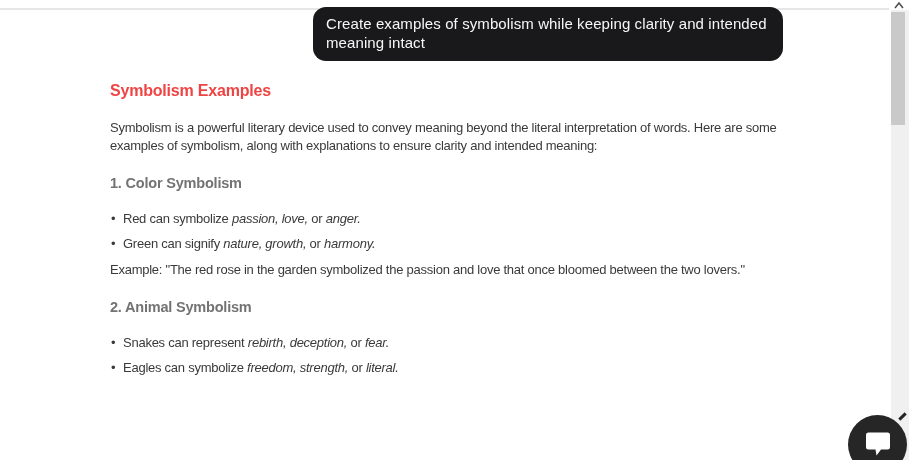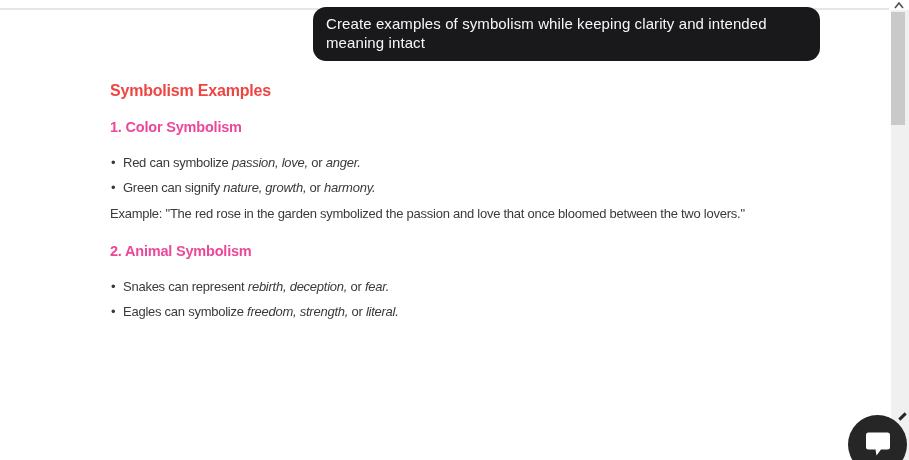--- a/index.html
+++ b/index.html
@@ -20,21 +20,21 @@
     position: absolute;
     left: 0; top: 8px;
     width: 889px; height: 2px;
     background: #e6e6e6;
   }
 
   
   .prompt-bubble {
     position: absolute;
     left: 313px; top: 7px;
-    width: 507px;
+    width: 470px;
     box-sizing: border-box;
     padding: 8px 13px 9px 13px;
     background: #19191b;
     border-radius: 13px;
     color: #f7f7f7;
     font-size: 15px;
     line-height: 18.5px;
     letter-spacing: 0.1px;
   }
 
@@ -51,21 +51,21 @@
     font-size: 16px;
     font-weight: 700;
     color: #ef4444;
     letter-spacing: -0.2px;
     margin: 0 0 19px 0;
     line-height: 18px;
   }
   .doc h2 {
     font-size: 14.5px;
     font-weight: 700;
-    color: #ec4899;
+    color: #737373;
     letter-spacing: -0.2px;
     margin: 0 0 19px 0;
     line-height: 17px;
   }
   .doc p {
     margin: 0 0 20px 0;
     line-height: 18px;
   }
   .doc ul {
     list-style: none;
@@ -134,20 +134,21 @@
 
   <div class="top-line"></div>
 
   <div class="prompt-bubble">
     <span>Create examples of symbolism while keeping clarity and intended meaning intact</span>
   </div>
 
   <div class="doc">
     <h1>Symbolism Examples</h1>
 
+    <p>Symbolism is a powerful literary device used to convey meaning beyond the literal interpretation of words. Here are some examples of symbolism, along with explanations to ensure clarity and intended meaning:</p>
 
     <h2>1. Color Symbolism</h2>
 
     <ul>
       <li><span>Red can symbolize </span><em>passion, love,</em><span> or </span><em>anger.</em></li>
       <li><span>Green can signify </span><em>nature, growth,</em><span> or </span><em>harmony.</em></li>
     </ul>
 
     <p>Example: "The red rose in the garden symbolized the passion and love that once bloomed between the two lovers."</p>
 

